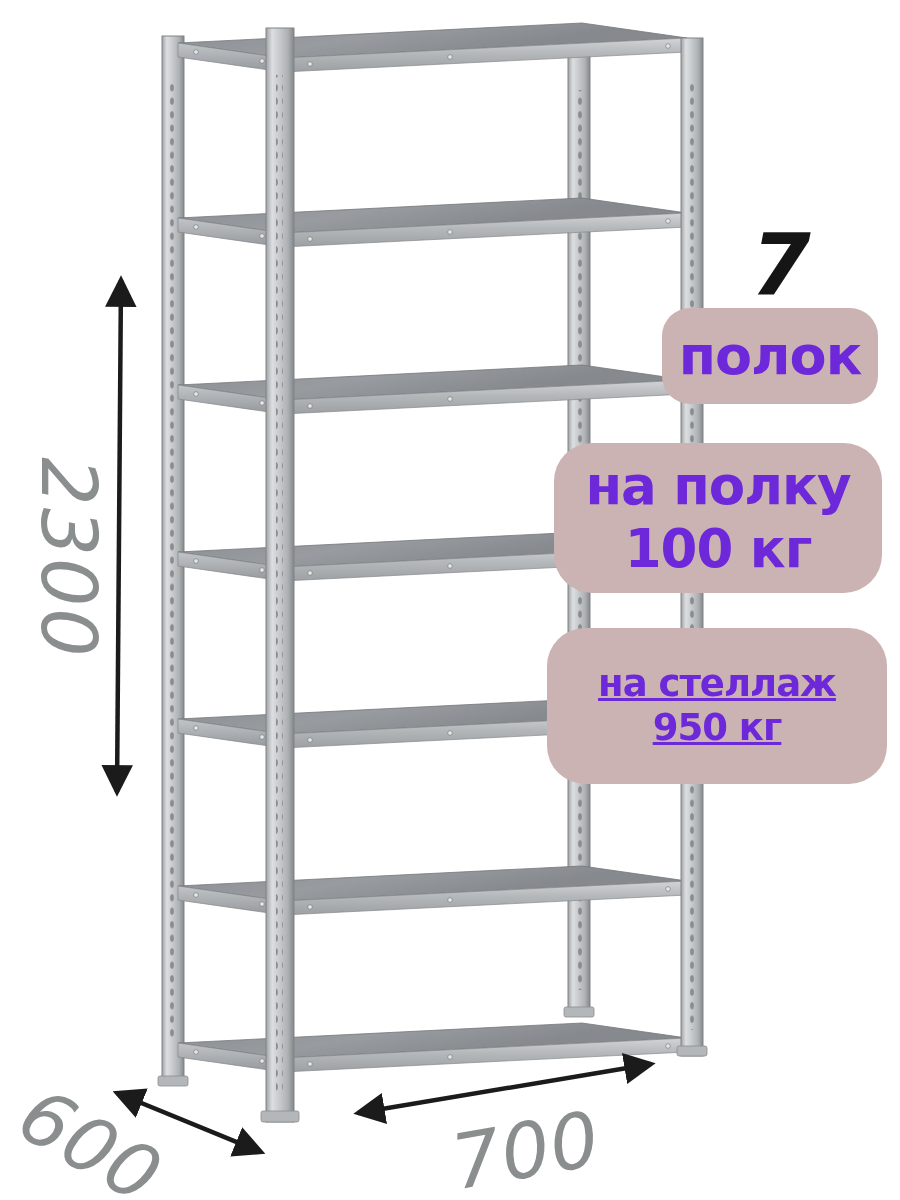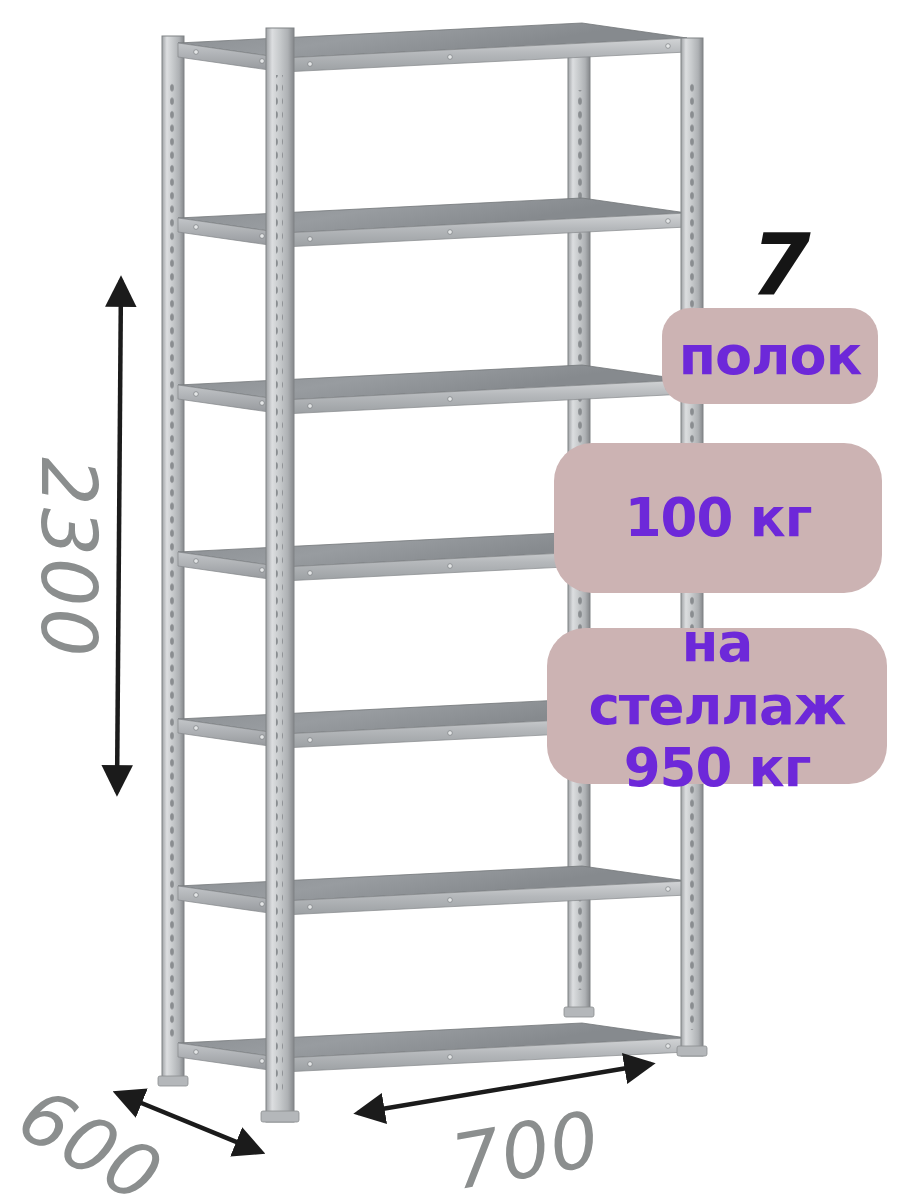--- a/index.html
+++ b/index.html
@@ -17,21 +17,21 @@
   
   .big-seven{position:absolute;left:716px;top:222px;width:130px;text-align:center;
              font-size:86px;font-weight:700;font-style:italic;color:#151515;line-height:1;}
 
   
   .badge{position:absolute;background:#ccb3b3;color:#6d28d9;font-weight:700;
          display:flex;flex-direction:column;justify-content:center;align-items:center;
          text-align:center;letter-spacing:-1px;line-height:1.18;}
   .badge-count{left:662px;top:308px;width:216px;height:96px;border-radius:28px;font-size:54px;}
   .badge-shelf-load{left:554px;top:443px;width:328px;height:150px;border-radius:38px;font-size:53px;}
-  .badge-rack-load{left:547px;top:628px;width:340px;height:156px;border-radius:38px;font-size:53px;}
+  .badge-rack-load{left:547px;top:628px;width:340px;height:156px;border-radius:38px;font-size:37px;text-decoration:underline;}
   .badge span{display:block;}
 </style>
 </head>
 <body>
 
 <div class="stage">
 
   <svg width="900" height="1200" viewBox="0 0 900 1200">
     <defs>
       <linearGradient id="gPost" x1="0" y1="0" x2="1" y2="0">
@@ -179,20 +179,21 @@
   <div class="dim dim-depth">600</div>
   <div class="dim dim-width">700</div>
 
   <div class="big-seven">7</div>
 
   <div class="badge badge-count">
     <span>полок</span>
   </div>
 
   <div class="badge badge-shelf-load">
+    <span>на полку</span>
     <span>100 кг</span>
   </div>
 
   <div class="badge badge-rack-load">
     <span>на стеллаж</span>
     <span>950 кг</span>
   </div>
 
 </div>
 

